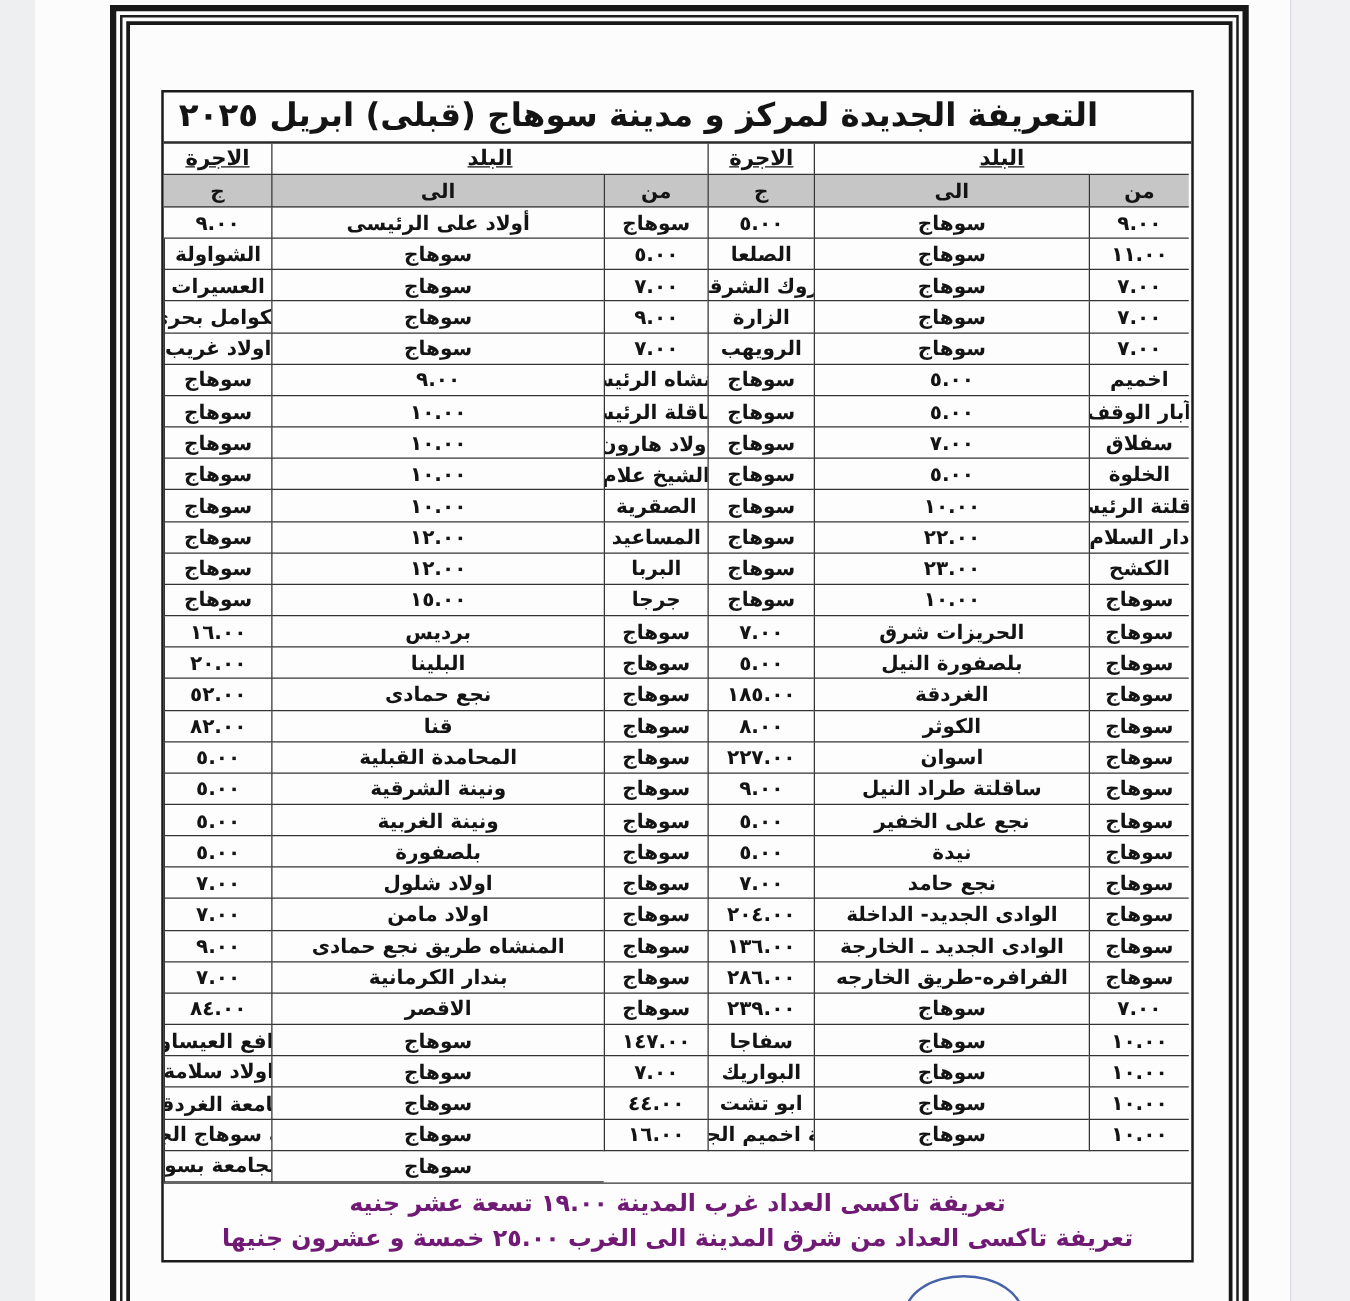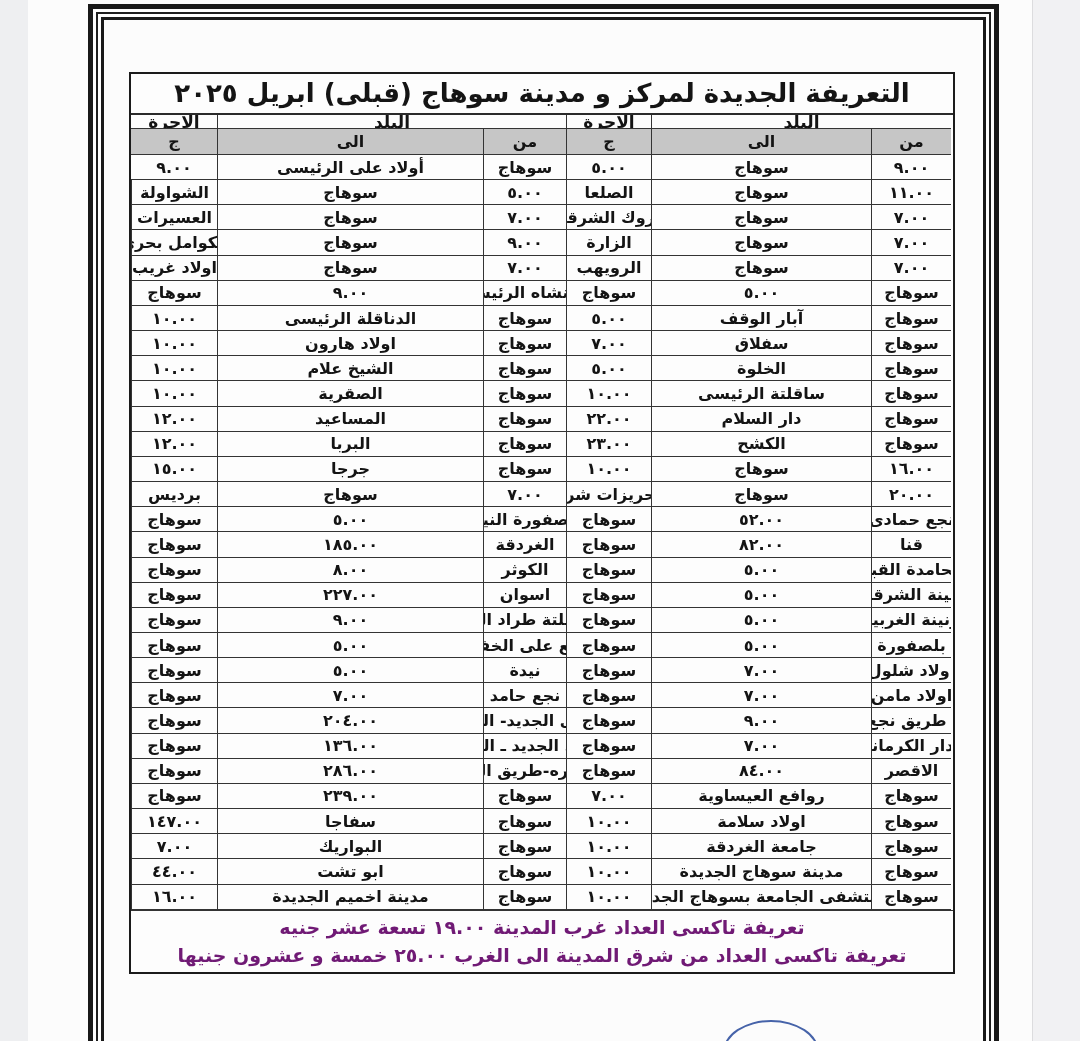--- a/index.html
+++ b/index.html
@@ -25,26 +25,27 @@
   .frame-mid{position:absolute;inset:3px;border:2px solid #1d1d1d;}
   .frame-inner{position:absolute;inset:3px;border:3px solid #181818;}
 
   
   .tbl{
     position:absolute;left:129px;top:72px;width:822px;
     border:2px solid #1b1b1b;background:#fdfdfd;color:#141414;
     direction:rtl;
   }
   .title-row{
-    height:39px;line-height:39px;text-align:center;
+    height:39px;line-height:39px;text-align:left;
     font-size:26px;font-weight:bold;border-bottom:2px solid #2a2a2a;
     letter-spacing:0;
+    padding-left:12px;
   }
   .g{display:grid;direction:ltr;}
-  .h1{grid-template-columns:86px 349px 85px 300px;height:14px;}
+  .h1{grid-template-columns:86px 349px 85px 300px;height:25px;text-decoration:underline;}
   .h2{grid-template-columns:86px 266px 83px 85px 220px 80px;height:26px;}
   .body-grid{grid-template-columns:86px 266px 83px 85px 220px 80px;grid-auto-rows:25.16px;}
   .cell{
     display:flex;align-items:center;justify-content:center;
     border-left:1.5px solid #343434;border-bottom:1.5px solid #343434;
     font-weight:bold;font-size:16px;direction:rtl;
     white-space:nowrap;overflow:hidden;
   }
   .g .cell:first-child{border-left:none;}
   .h1 .cell{font-size:17px;}
@@ -123,20 +124,21 @@
       <div class="cell">سوهاج</div>
       <div class="cell">٧.٠٠</div>
       <div class="cell">الرويهب</div>
       <div class="cell">سوهاج</div>
       <div class="cell">٧.٠٠</div>
       <div class="cell">سوهاج</div>
       <div class="cell">٩.٠٠</div>
       <div class="cell">المنشاه الرئيسى</div>
       <div class="cell">سوهاج</div>
       <div class="cell">٥.٠٠</div>
+      <div class="cell">اخميم</div>
       <div class="cell">سوهاج</div>
       <div class="cell">١٠.٠٠</div>
       <div class="cell">الدناقلة الرئيسى</div>
       <div class="cell">سوهاج</div>
       <div class="cell">٥.٠٠</div>
       <div class="cell">آبار الوقف</div>
       <div class="cell">سوهاج</div>
       <div class="cell">١٠.٠٠</div>
       <div class="cell">اولاد هارون</div>
       <div class="cell">سوهاج</div>
@@ -172,20 +174,21 @@
       <div class="cell">سوهاج</div>
       <div class="cell">١٠.٠٠</div>
       <div class="cell">سوهاج</div>
       <div class="cell">١٦.٠٠</div>
       <div class="cell">برديس</div>
       <div class="cell">سوهاج</div>
       <div class="cell">٧.٠٠</div>
       <div class="cell">الحريزات شرق</div>
       <div class="cell">سوهاج</div>
       <div class="cell">٢٠.٠٠</div>
+      <div class="cell">البلينا</div>
       <div class="cell">سوهاج</div>
       <div class="cell">٥.٠٠</div>
       <div class="cell">بلصفورة النيل</div>
       <div class="cell">سوهاج</div>
       <div class="cell">٥٢.٠٠</div>
       <div class="cell">نجع حمادى</div>
       <div class="cell">سوهاج</div>
       <div class="cell">١٨٥.٠٠</div>
       <div class="cell">الغردقة</div>
       <div class="cell">سوهاج</div>

